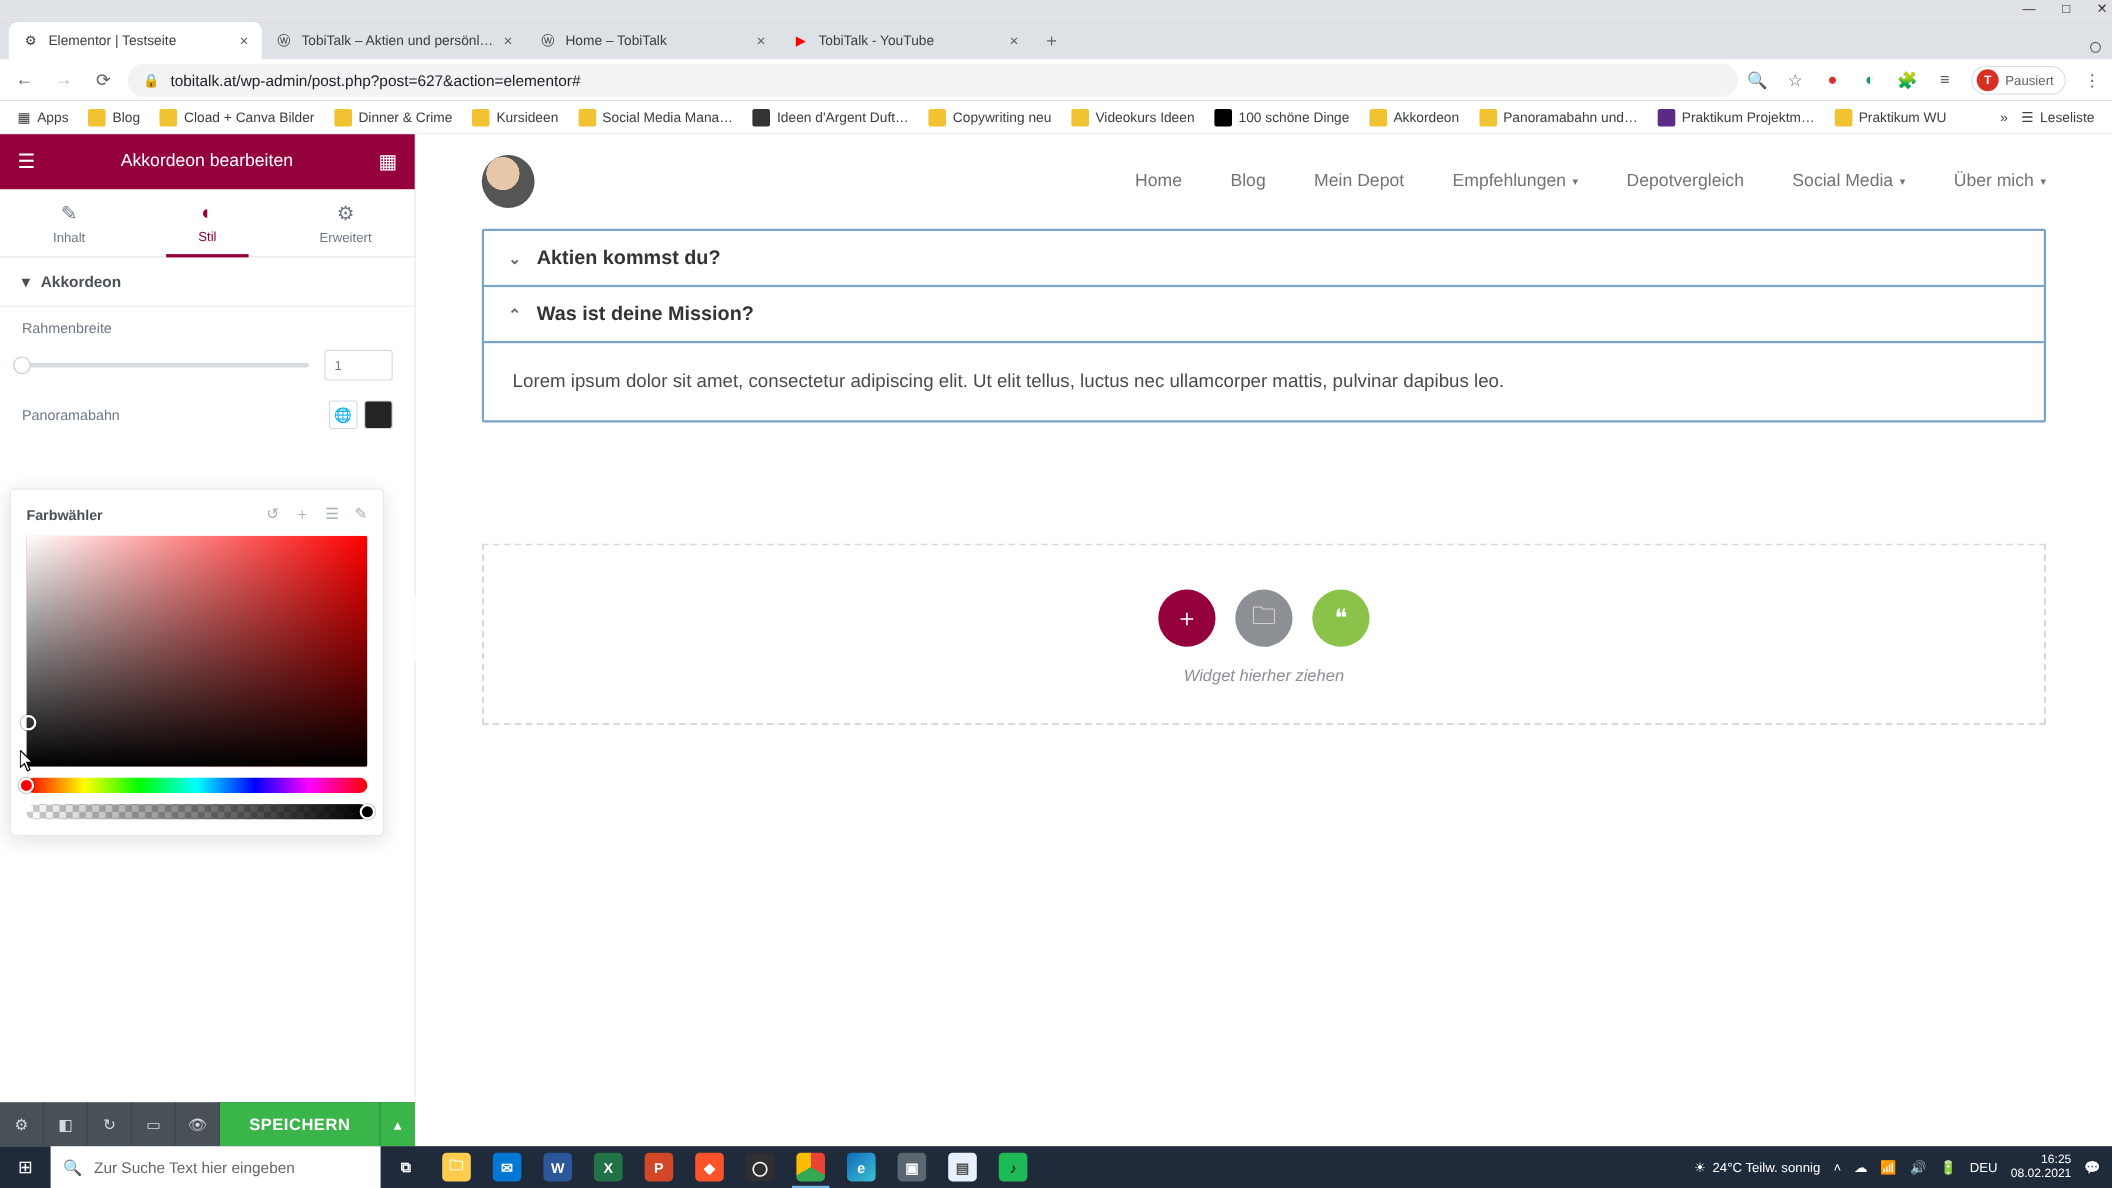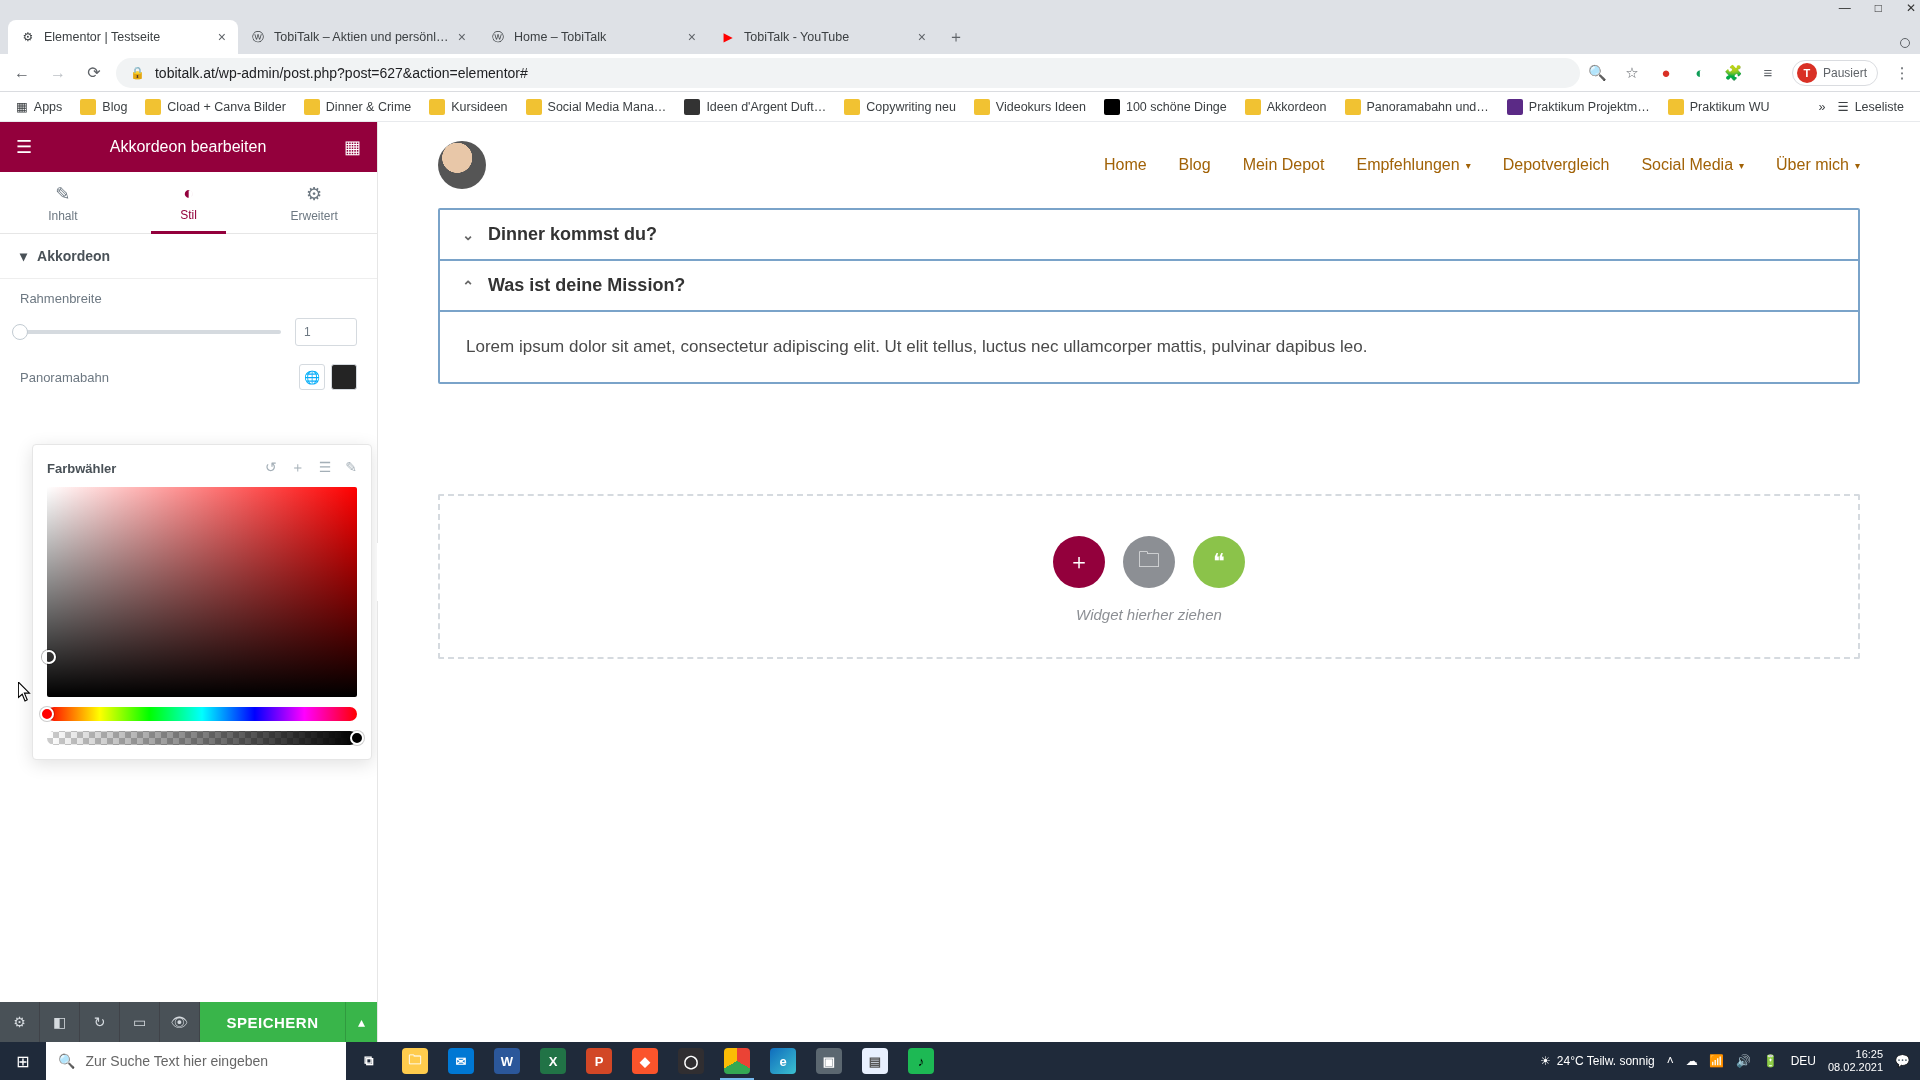--- a/index.html
+++ b/index.html
@@ -50,21 +50,21 @@
 .ctrl-row { display: flex; align-items: center; justify-content: space-between; padding: 12px 20px; font-size: 13px; color: #6d7882; }
 .slider-wrap { padding: 0 20px 6px 20px; display: flex; align-items: center; gap: 14px; }
 .slider-track { flex: 1; height: 4px; background: #d5dadf; border-radius: 2px; position: relative; }
 .slider-thumb { position: absolute; left: 0%; top: 50%; width: 16px; height: 16px; background: #fff; border: 1px solid #c2cbd2; border-radius: 50%; transform: translate(-50%, -50%); }
 .slider-val { width: 62px; height: 28px; border: 1px solid #d5dadf; border-radius: 3px; font-size: 12px; display: flex; align-items: center; padding: 0 8px; color: #6d7882; }
 .color-ctrl { display: flex; align-items: center; gap: 6px; }
 .color-ctrl .globe { width: 26px; height: 26px; border: 1px solid #d5dadf; border-radius: 3px; display: flex; align-items: center; justify-content: center; font-size: 13px; color: #6d7882; }
 .color-ctrl .swatch { width: 26px; height: 26px; border: 1px solid #d5dadf; border-radius: 3px; background: #242424; }
 
 
-.picker { position: absolute; left: 32px; top: 210px; width: 340px; background: #fff; border: 1px solid #e6e6e6; border-radius: 4px; box-shadow: 0 4px 18px rgba(0,0,0,.12); padding: 14px; z-index: 5; }
+.picker { position: absolute; left: 9px; top: 210px; width: 340px; background: #fff; border: 1px solid #e6e6e6; border-radius: 4px; box-shadow: 0 4px 18px rgba(0,0,0,.12); padding: 14px; z-index: 5; }
 .picker-head { display: flex; align-items: center; justify-content: space-between; margin-bottom: 10px; }
 .picker-head .title { font-size: 13px; font-weight: 600; color: #495157; }
 .picker-head .tools { display: flex; gap: 14px; color: #a4afb7; font-size: 14px; }
 .sat-area { width: 100%; height: 210px; position: relative; border-radius: 2px;
   background:
     linear-gradient(to top, #000, rgba(0,0,0,0)),
     linear-gradient(to right, #fff, rgba(255,255,255,0)),
     #ff0000;
 }
 .sat-cursor { position: absolute; left: 2px; top: 170px; width: 14px; height: 14px; border: 2px solid #fff; border-radius: 50%; box-shadow: 0 0 0 1px rgba(0,0,0,.3); transform: translate(-50%,-50%); }
@@ -84,21 +84,21 @@
 .pf-btn { width: 40px; height: 40px; display: flex; align-items: center; justify-content: center; border-right: 1px solid #404349; }
 .pf-save { flex: 1; background: #39b54a; color: #fff; height: 100%; display: flex; align-items: center; justify-content: center; font-size: 15px; font-weight: 700; letter-spacing: .5px; }
 .pf-save-caret { width: 32px; background: #39b54a; height: 100%; display: flex; align-items: center; justify-content: center; color: #fff; border-left: 1px solid rgba(0,0,0,.15); }
 
 .panel-collapse { position: absolute; right: -16px; top: 420px; width: 16px; height: 60px; background: #fff; border: 1px solid #e6e6e6; border-left: none; border-radius: 0 4px 4px 0; display: flex; align-items: center; justify-content: center; color: #a4afb7; font-size: 12px; }
 
 
 .canvas { flex: 1; background: #fff; overflow: auto; padding: 0 60px 40px 60px; position: relative; }
 .site-header { display: flex; align-items: center; justify-content: space-between; height: 86px; }
 .site-logo { width: 48px; height: 48px; border-radius: 50%; background: radial-gradient(circle at 40% 35%, #e8c7a8 0 35%, #555 36%); }
-.site-nav { display: flex; align-items: center; gap: 32px; font-size: 16px; color: #a16207; }
+.site-nav { display: flex; align-items: center; gap: 44px; font-size: 16px; color: #737373; }
 .site-nav .nav-item { display: flex; align-items: center; gap: 6px; }
 .site-nav .caret { font-size: 10px; }
 
 .accordion { border: 2px solid #7aa3c9; border-radius: 2px; }
 .acc-item-head { display: flex; align-items: center; gap: 12px; padding: 14px 20px; font-size: 18px; font-weight: 600; color: #333; }
 .acc-item-head + .acc-item-head, .acc-body { border-top: 2px solid #7aa3c9; }
 .acc-caret { font-size: 14px; color: #666; width: 16px; display: inline-flex; justify-content: center; }
 .acc-body { padding: 22px 26px; font-size: 17px; color: #4a4a4a; line-height: 1.5; }
 
 .dropzone { margin-top: 110px; border: 2px dashed #d5dadf; border-radius: 2px; padding: 40px 0 34px 0; display: flex; flex-direction: column; align-items: center; gap: 18px; }
@@ -358,21 +358,21 @@
         <span class="nav-item">
             <span>Über mich</span>
             <span class="caret">▾</span>
           </span>
       </div>
     </div>
 
     <div class="accordion">
       <div class="acc-item-head">
         <span class="acc-caret">⌄</span>
-        <span>Dinner kommst du?</span>
+        <span>Aktien kommst du?</span>
       </div>
       <div class="acc-item-head">
         <span class="acc-caret">⌃</span>
         <span>Was ist deine Mission?</span>
       </div>
       <div class="acc-body">Lorem ipsum dolor sit amet, consectetur adipiscing elit. Ut elit tellus, luctus nec ullamcorper mattis, pulvinar dapibus leo.</div>
     </div>
 
     <div class="dropzone">
       <div class="dz-buttons">

